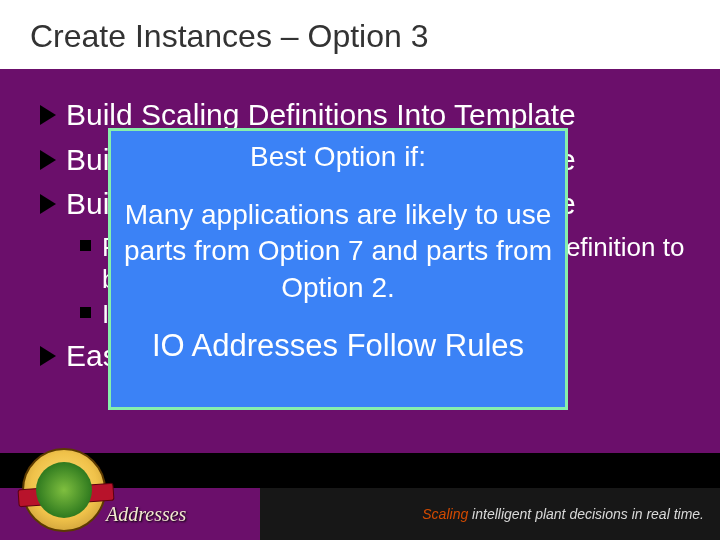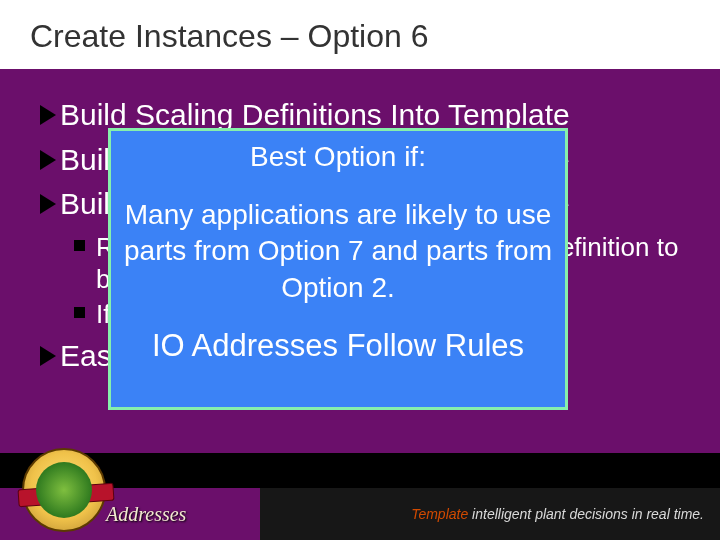--- a/index.html
+++ b/index.html
@@ -5,21 +5,21 @@
   * { margin: 0; padding: 0; box-sizing: border-box; }
   body { width: 720px; height: 540px; background: #000; font-family: Arial, Helvetica, sans-serif; overflow: hidden; position: relative; }
 
   .title-bar { background: #fff; padding: 18px 30px 14px 30px; }
   .title-bar h1 { font-size: 32px; font-weight: 400; color: #333; }
   .title-underline { height: 4px; background: #6b0f6b; }
 
   .body-area { background: #6b0f6b; position: relative; height: 380px; padding: 22px 30px 10px 40px; color: #fff; }
 
   .bullet-list { list-style: none; font-size: 30px; line-height: 1.35; }
-  .bullet-list > li { position: relative; padding-left: 20px; margin-bottom: 4px; }
+  .bullet-list > li { position: relative; padding-left: 26px; margin-bottom: 4px; }
   .tri { position: absolute; left: 0; top: 10px; width: 0; height: 0; border-left: 16px solid #000; border-top: 10px solid transparent; border-bottom: 10px solid transparent; }
 
   .sublist { list-style: none; margin: 6px 0 6px 14px; font-size: 26px; }
   .sublist > li { position: relative; padding-left: 22px; line-height: 1.25; margin-bottom: 2px; }
   .sq { position: absolute; left: 0; top: 9px; width: 11px; height: 11px; background: #000; }
 
   .overlay-box {
     position: absolute;
     left: 108px; top: 128px;
     width: 460px; height: 282px;
@@ -58,21 +58,21 @@
     position: absolute; left: 106px; bottom: 14px;
     font-family: "Segoe Script", "Comic Sans MS", cursive;
     color: #f2e9d0; font-size: 20px; font-style: italic;
     text-shadow: 1px 1px 2px #000;
   }
 </style>
 </head>
 <body>
 
 <div class="title-bar">
-  <h1>Create Instances – Option 6</h1>
+  <h1>Create Instances – Option 3</h1>
 </div>
 <div class="title-underline"></div>
 
 <div class="body-area">
   <ul class="bullet-list">
     <li>
       <span class="tri"></span>
       <span>Build Scaling Definitions Into Template</span>
     </li>
     <li>
@@ -103,20 +103,20 @@
 <div class="overlay-box">
   <div class="overlay-title">Best Option if:</div>
   <div class="overlay-body">Many applications are likely to use parts from Option 7 and parts from Option 2.</div>
   <div class="overlay-footer">IO Addresses Follow Rules</div>
 </div>
 
 <div class="footer">
   <div class="footer-left"></div>
   <div class="footer-right">
     <span class="footer-tag">
-      <span class="accent">Template</span><span> intelligent plant decisions in real time.</span>
+      <span class="accent">Scaling</span><span> intelligent plant decisions in real time.</span>
     </span>
   </div>
   <div class="badge">
     <div class="badge-ribbon"></div>
   </div>
   <div class="ww-script">Addresses</div>
 </div>
 
 </body></html>

